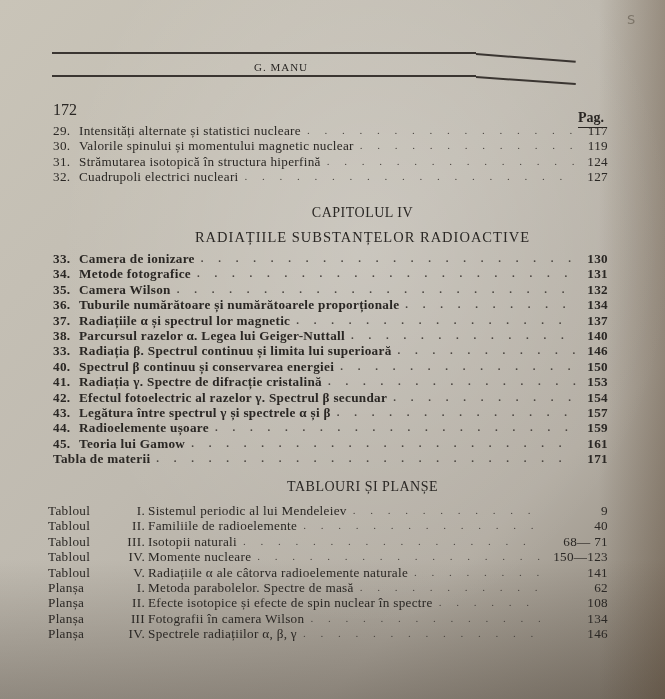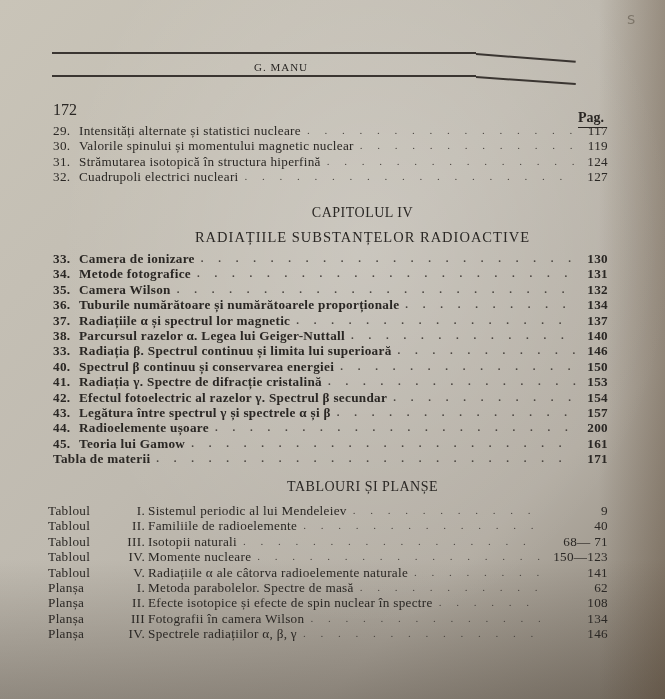--- a/index.html
+++ b/index.html
@@ -178,21 +178,21 @@
   <div class="toc-row">
     <span class="num">43.</span>
     <span class="title">Legătura între spectrul γ și spectrele α și β</span>
     <span class="dots"></span>
     <span class="page">157</span>
   </div>
   <div class="toc-row">
     <span class="num">44.</span>
     <span class="title">Radioelemente ușoare</span>
     <span class="dots"></span>
-    <span class="page">200</span>
+    <span class="page">159</span>
   </div>
   <div class="toc-row">
     <span class="num">45.</span>
     <span class="title">Teoria lui Gamow</span>
     <span class="dots"></span>
     <span class="page">161</span>
   </div>
   <div class="toc-row">
     <span class="title">Tabla de materii</span>
     <span class="dots"></span>

